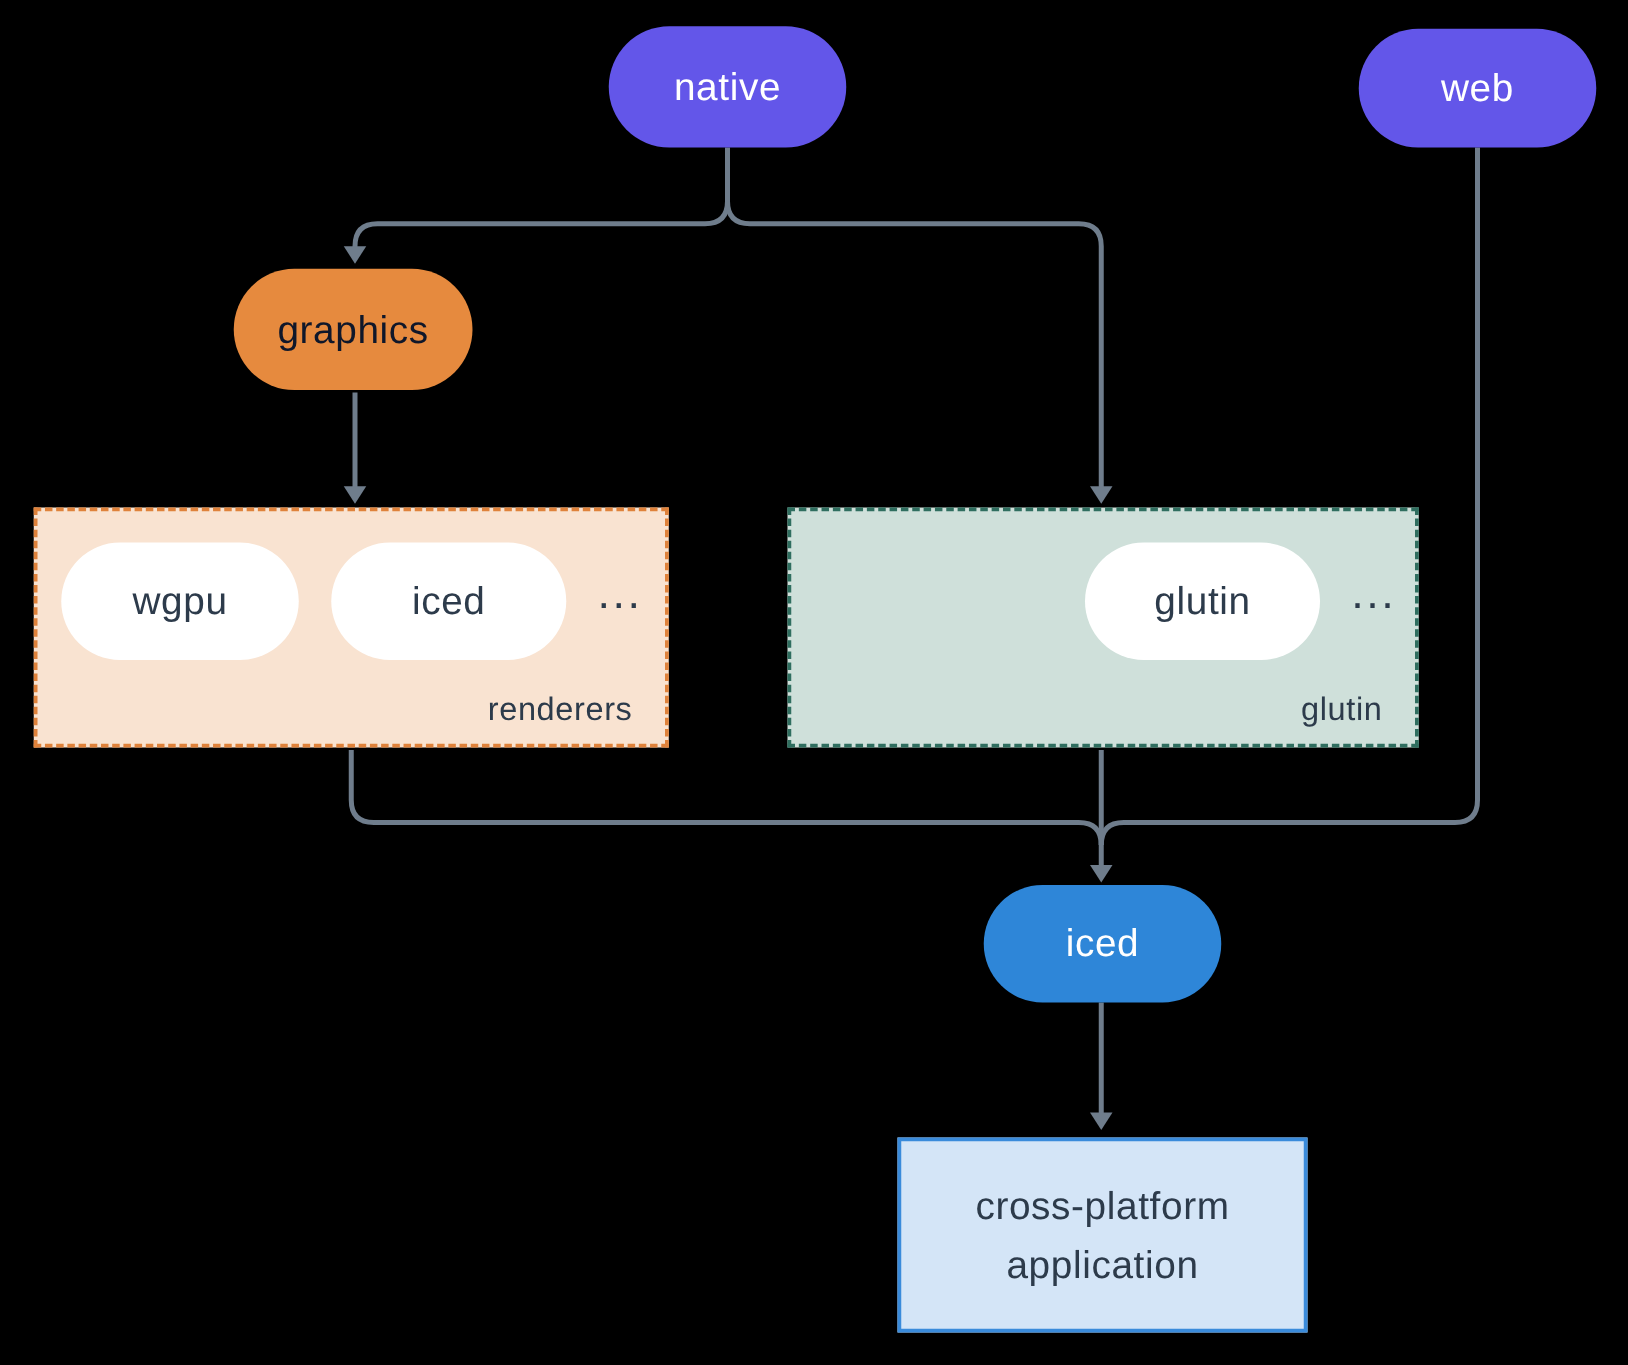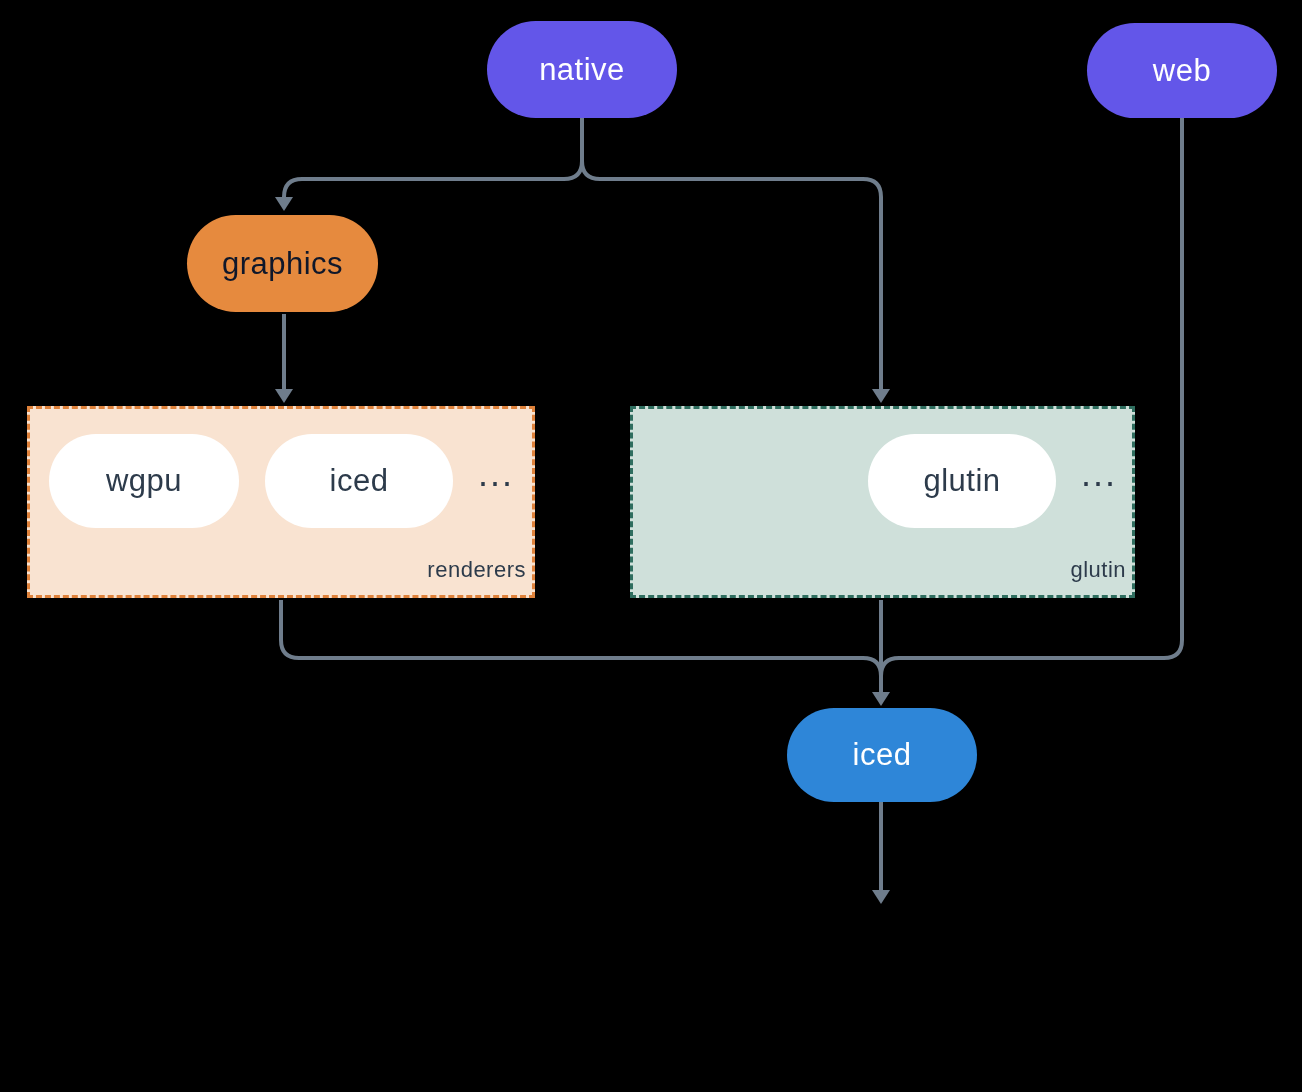--- a/index.html
+++ b/index.html
@@ -37,22 +37,22 @@
     background:#CFE0DA;border:3px dashed #2F6E5F;
   }
   .group .pill{position:absolute;}
   .gp-1{left:19px;top:25px;width:190px;height:94px;}
   .gp-2{left:235px;top:25px;width:188px;height:94px;}
   .ellipsis{
     position:absolute;left:440px;top:44px;width:52px;
     text-align:center;font-size:36px;color:#2D3B4B;letter-spacing:2px;
   }
   .group-label{
-    position:absolute;right:6px;bottom:12px;
-    font-size:22px;color:#2D3B4B;letter-spacing:.5px;
+    position:absolute;right:26px;bottom:12px;
+    font-size:26px;color:#2D3B4B;letter-spacing:.5px;
   }
   .app-box{
     left:718px;top:910px;width:328px;height:156px;
     background:#D4E5F7;border:3px solid #3A8BDB;
     flex-direction:column;
     color:#2D3B4B;font-size:31px;line-height:47px;text-align:center;
     letter-spacing:.5px;
   }
 </style>
 </head>
@@ -114,14 +114,18 @@
       <span>glutin</span>
     </div>
     <div class="ellipsis">...</div>
     <div class="group-label">glutin</div>
   </div>
 
   <div class="node pill blue node-iced">
     <span>iced</span>
   </div>
 
+  <div class="node app-box">
+    <span>cross-platform</span>
+    <span>application</span>
+  </div>
 
 </div>
 
 </body></html>

